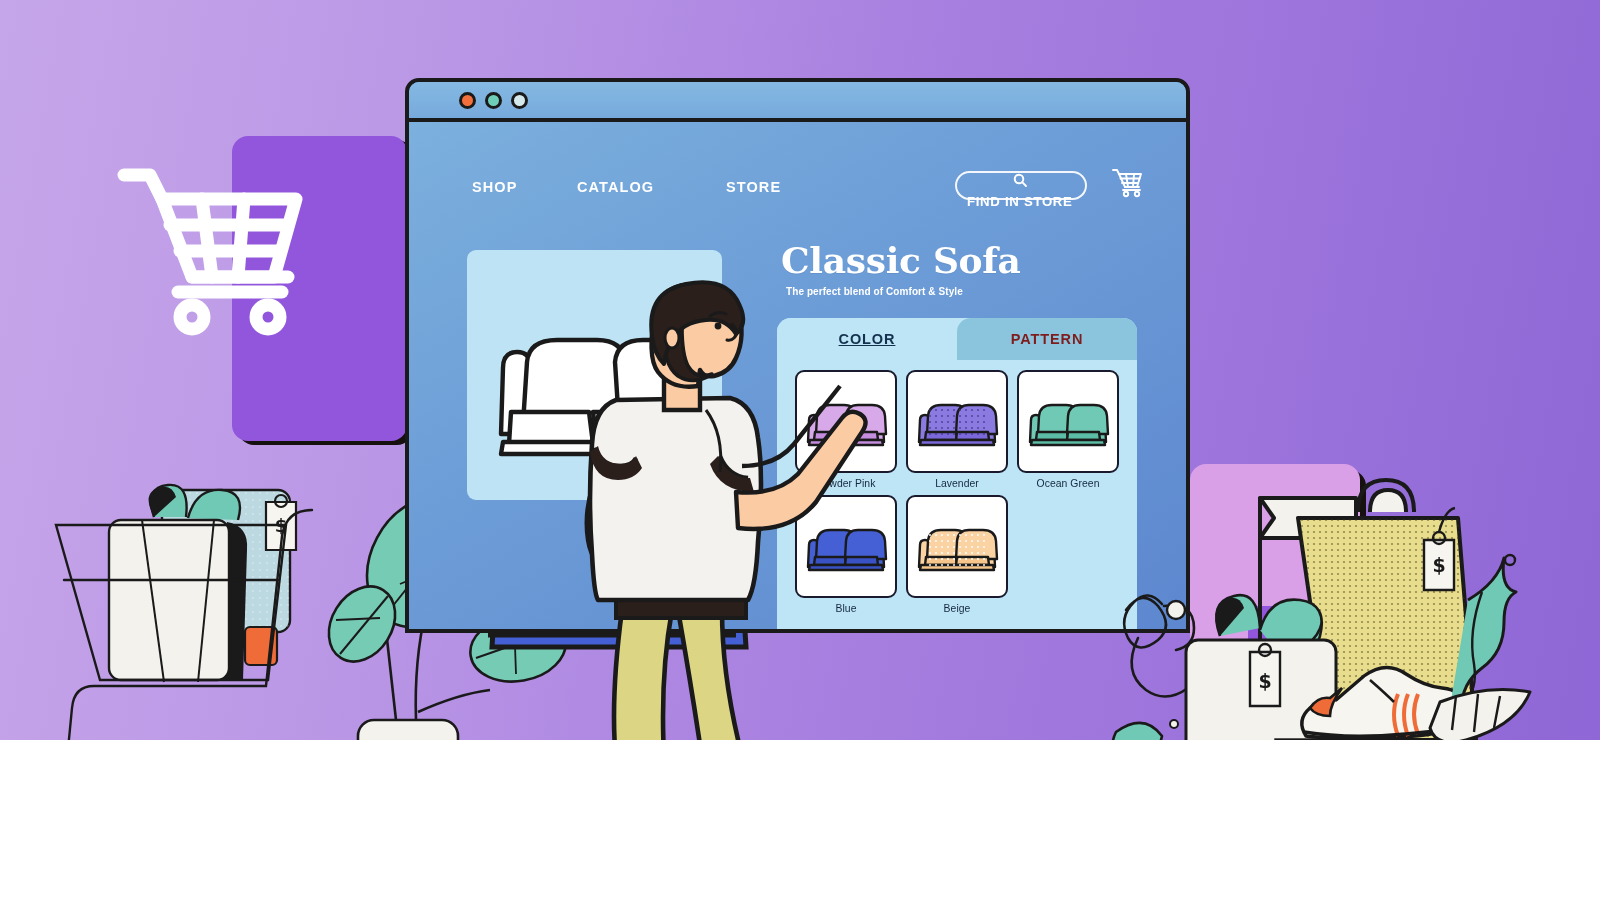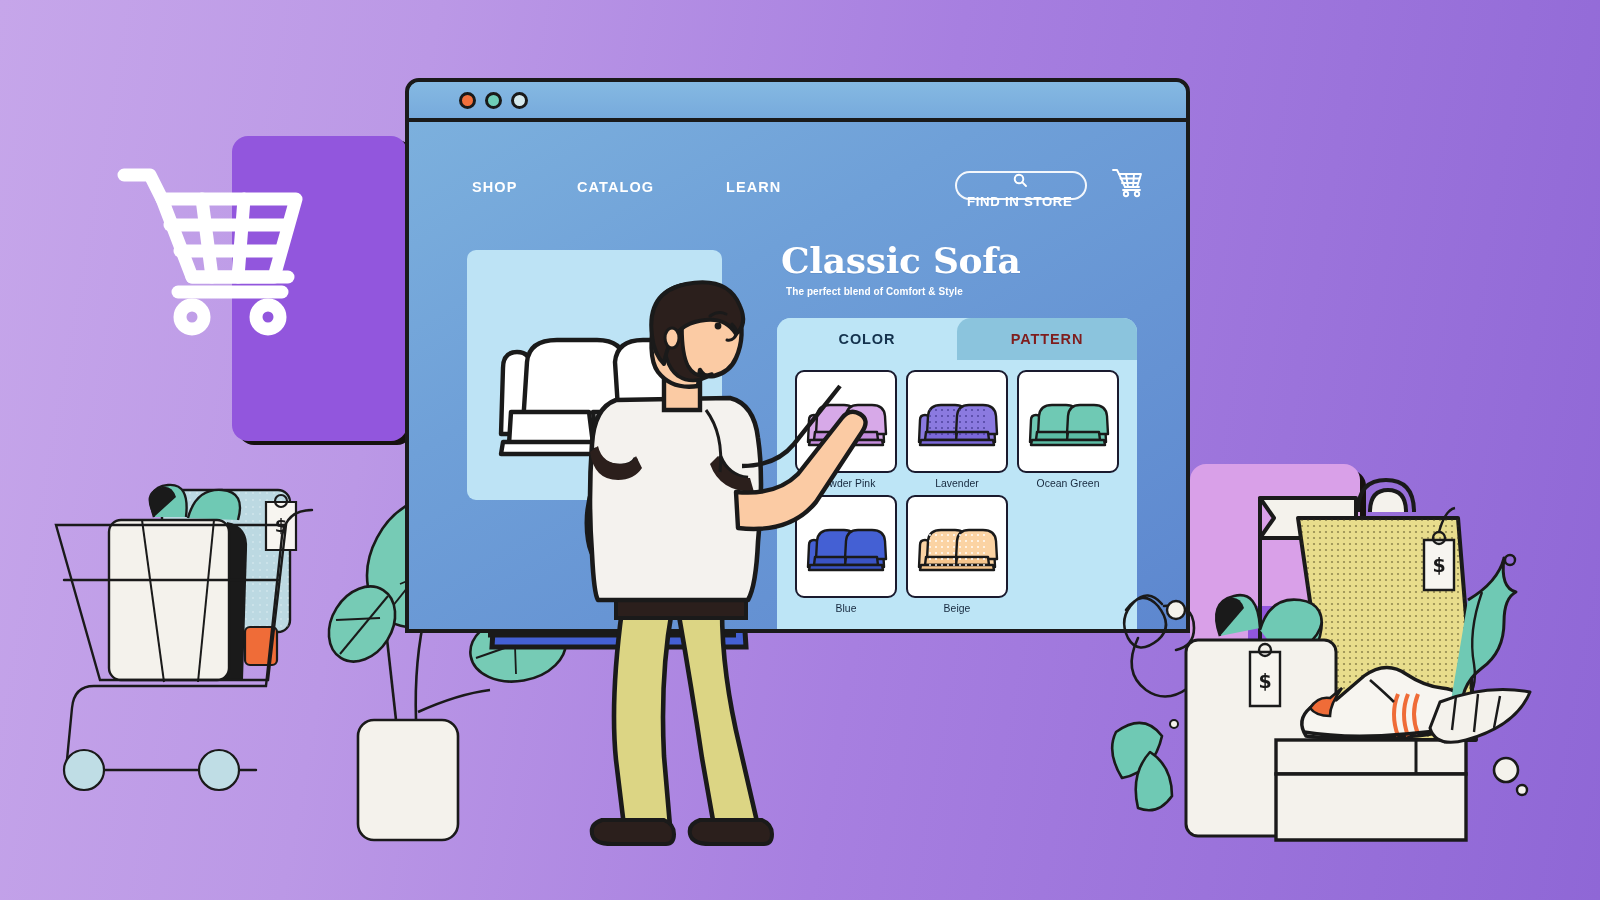--- a/index.html
+++ b/index.html
@@ -3,21 +3,21 @@
 <meta charset="utf-8">
 <style>
   * { box-sizing: border-box; margin: 0; padding: 0; }
   html, body {
     width: 1600px; height: 900px;
     overflow: hidden;
     font-family: "Liberation Sans", sans-serif;
   }
   #stage {
     position: relative;
-    width: 1600px; height: 900px;
+    width: 1600px; height: 740px;
     background: linear-gradient(100deg, #c6a6ea 0%, #bb98e6 25%, #a77fe0 55%, #8f67d6 100%);
     overflow: hidden;
   }
   .abs { position: absolute; }
   svg { display: block; overflow: visible; }
 
   
   #browser {
     left: 405px; top: 78px; width: 785px; height: 555px;
   }
@@ -93,21 +93,21 @@
     background: #bde5f6; border-radius: 14px;
   }
   .tabs {
     position: absolute; left: 0; top: 0; width: 100%; height: 42px;
     display: flex;
   }
   .tab {
     flex: 1; display: flex; align-items: center; justify-content: center;
     font-size: 14.5px; font-weight: bold; letter-spacing: .9px; color: #14324d;
   }
-  .tab.active { background: #bde5f6; border-radius: 14px 14px 0 0; }
+  .tab.active { background: #bde5f6; border-radius: 14px 14px 0 0; text-decoration: underline; }
   .tab.inactive {
     background: #8bc4dd; border-radius: 14px 14px 0 0;
     color: #7f1d1d;
   }
   .swatch-grid {
     position: absolute; left: 18px; top: 52px;
     width: 324px;
     display: grid; grid-template-columns: repeat(3, 1fr);
     column-gap: 9px; row-gap: 6px;
   }
@@ -250,21 +250,21 @@
         <span class="dot" style="background:#f2703c"></span>
         <span class="dot" style="background:#6ecdb8"></span>
         <span class="dot" style="background:#d5e9ed"></span>
       </div>
 
       <div class="win-body">
 
         <div class="nav">
           <a class="nav-link n0">SHOP</a>
           <a class="nav-link n1">CATALOG</a>
-          <a class="nav-link n2">LEARN</a>
+          <a class="nav-link n2">STORE</a>
 
           <div class="find-btn">
             <svg width="14" height="14" viewBox="0 0 14 14">
               <circle cx="6" cy="6" r="4.3" fill="none" stroke="#fff" stroke-width="1.9"></circle>
               <path d="M9.2 9.2 L13 13" stroke="#fff" stroke-width="1.9" stroke-linecap="round"></path>
             </svg>
             <span>FIND IN STORE</span>
           </div>
 
           <svg class="cart-hdr" width="32" height="30" viewBox="0 0 32 30">

